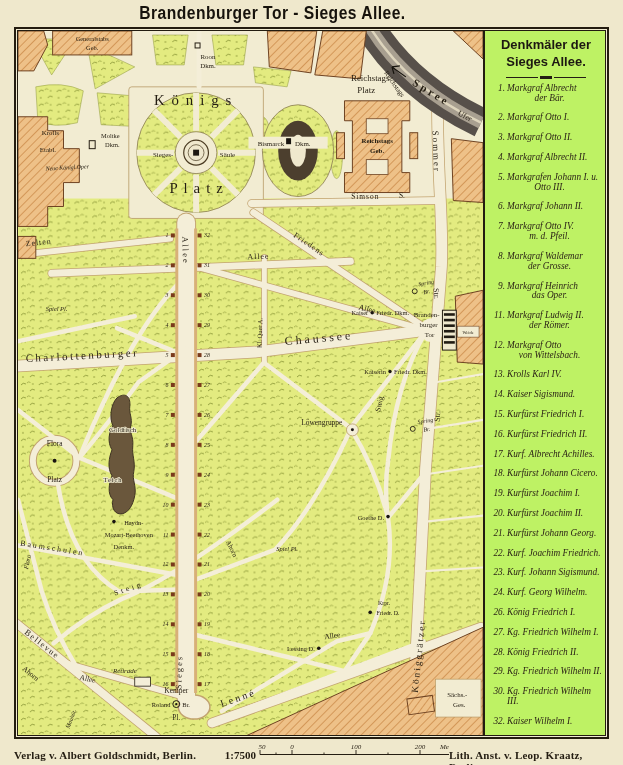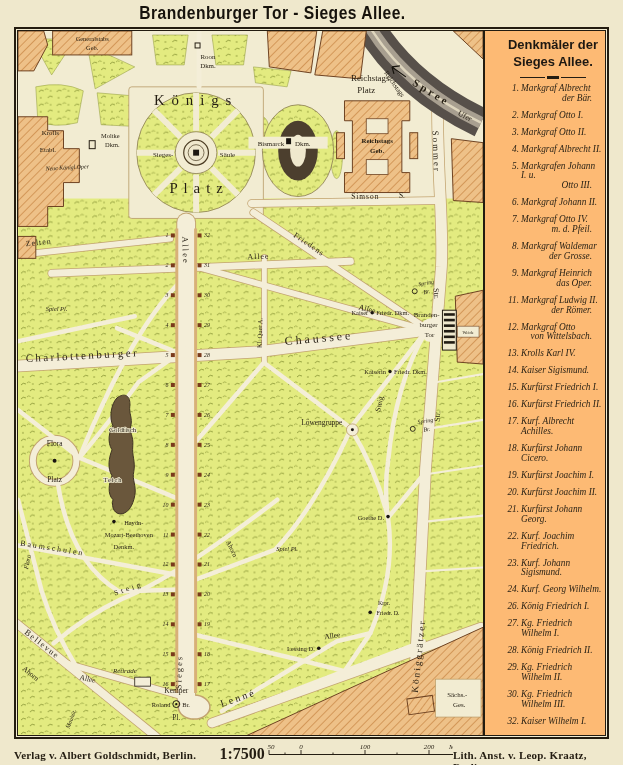--- a/index.html
+++ b/index.html
@@ -5,36 +5,36 @@
   html,body{margin:0;padding:0}
   body{width:623px;height:765px;background:#efe8cc;position:relative;overflow:hidden;
        font-family:"Liberation Serif",serif;color:#241d12}
   .title{position:absolute;top:3px;left:0;width:545px;text-align:center;
          font-family:"Liberation Sans",sans-serif;font-weight:bold;font-size:17px;
          letter-spacing:.5px;color:#16120c;transform:scale(.92,1.1)}
   .frame{position:absolute;left:14px;top:27px;width:595px;height:712px;
          border:2.5px solid #231c10;background:#f2ecd2;box-sizing:border-box}
   .frame-inner{position:absolute;inset:1px;border:1px solid #231c10;display:flex;overflow:hidden}
   svg.map{display:block;height:100%;flex:0 0 465px}
-  .legend{flex:1;border-left:2px solid #231c10;padding:6px 3px 8px 19px;display:flex;
-          flex-direction:column;box-sizing:border-box;background:#fdba74}
+  .legend{flex:1;border-left:2px solid #231c10;padding:6px 3px 8px 5px;display:flex;
+          flex-direction:column;box-sizing:border-box;background:#bef264}
   .leg-title{font-family:"Liberation Sans",sans-serif;font-weight:bold;font-size:13.5px;
              text-align:center;color:#1d1812;line-height:1.25;transform:scaleX(.96)}
   .leg-rule{display:flex;align-items:center;margin:5px 16px 2px}
   .leg-rule .rl{flex:1;border-top:1.2px solid #241d12}
   .leg-rule .rc{width:12px;height:3px;background:#241d12;margin:0 2px}
   #legend-list{flex:1;display:flex;flex-direction:column;justify-content:space-between;padding-top:3px}
   .leg-item{display:flex;font-size:9.3px;font-style:italic;color:#2c2417;line-height:1.06}
   .leg-num{width:15px;flex:none;text-align:right;padding-right:2px}
   .leg-name{flex:1}
-  .leg-l2{display:block;text-align:right;padding-right:10px}
+  .leg-l2{display:block;text-align:center;padding-right:10px}
   .footer{position:absolute;left:14px;top:743px;width:595px;height:20px;display:flex;
           align-items:baseline;font-size:11px}
   .f-verlag{font-weight:bold;width:224px;letter-spacing:.2px}
-  .f-ratio{font-weight:bold;font-size:16px;}
+  .f-ratio{font-weight:bold;font-size:11px;}
   .f-lith{margin-left:auto;font-weight:bold;letter-spacing:.2px}
   .lbl{font-family:"Liberation Serif",serif;fill:#241d12}
   .it{font-style:italic}
   .mnum{font-family:"Liberation Serif",serif;font-style:italic;font-size:6px;fill:#241d12}
   .rdb{fill:none;stroke:#c2a36f;stroke-linecap:round}
   .rdt{fill:none;stroke:#f4eed8;stroke-linecap:round}
   .pth{fill:none;stroke:#f4eed8;stroke-linecap:round}
   .bld{fill:url(#hatch);stroke:#6e4322;stroke-width:1}
 </style>
 </head>

